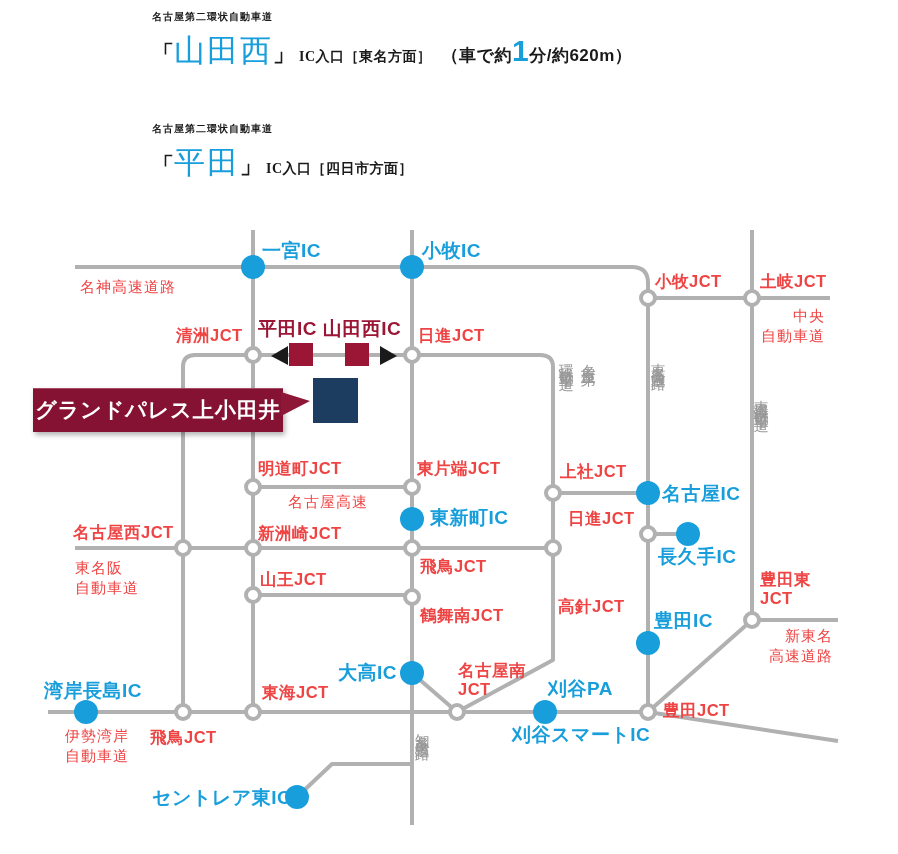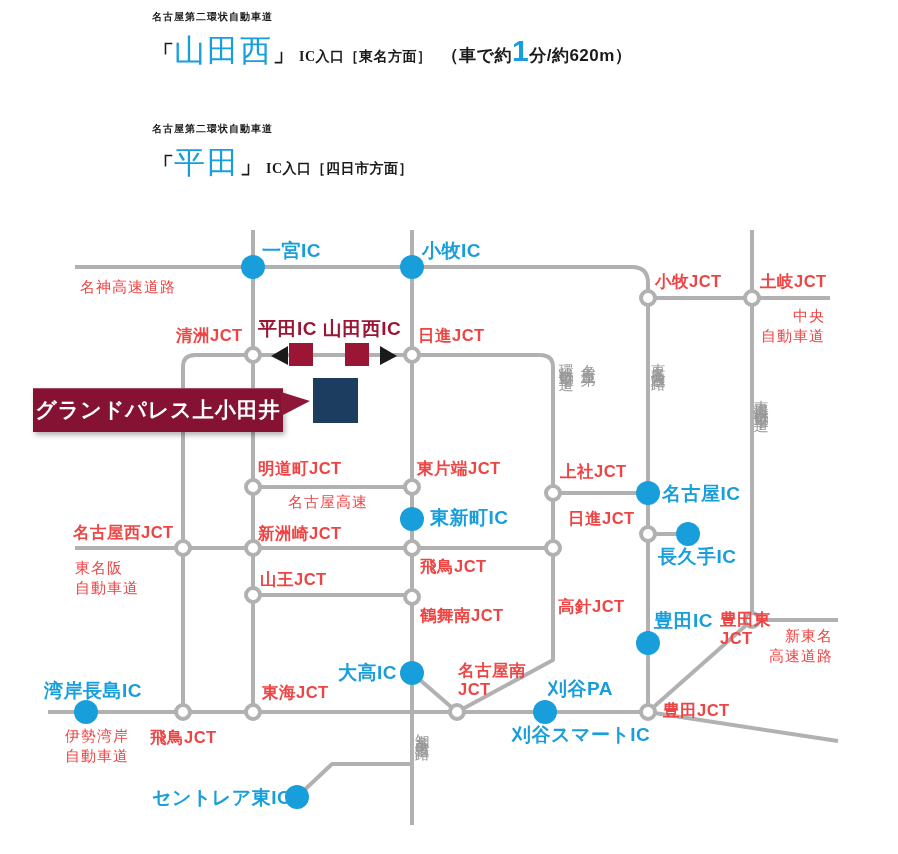--- a/index.html
+++ b/index.html
@@ -126,21 +126,21 @@
     <div class="lbl jct" style="left: 420px; top: 557px;">飛鳥JCT</div>
     <div class="lbl jct" style="left: 73px; top: 523px;">名古屋西JCT</div>
     <div class="lbl jct" style="left: 260px; top: 570px;">山王JCT</div>
     <div class="lbl jct" style="left: 420px; top: 606px;">鶴舞南JCT</div>
     <div class="lbl jct" style="left: 558px; top: 561px; margin-top: 36px;">高針JCT</div>
     <div class="lbl jct" style="left: 150px; top: 728px;">飛鳥JCT</div>
     <div class="lbl jct" style="left: 262px; top: 683px;">東海JCT</div>
     <div class="lbl jct" style="left: 458px; top: 661px;">名古屋南
 JCT</div>
     <div class="lbl jct" style="left: 663px; top: 701px;">豊田JCT</div>
-    <div class="lbl jct" style="left: 720px; top: 570px; margin-top: 40px;">豊田東
+    <div class="lbl jct" style="left: 760px; top: 570px;">豊田東
 JCT</div>
     <div class="lbl ic" style="left: 262px; top: 240px;">一宮IC</div>
     <div class="lbl ic" style="left: 422px; top: 240px;">小牧IC</div>
     <div class="lbl ic" style="left: 430px; top: 507px;">東新町IC</div>
     <div class="lbl ic" style="left: 662px; top: 483px;">名古屋IC</div>
     <div class="lbl ic" style="left: 658px; top: 546px;">長久手IC</div>
     <div class="lbl ic" style="left: 654px; top: 610px;">豊田IC</div>
     <div class="lbl ic" style="left: 548px; top: 678px;">刈谷PA</div>
     <div class="lbl ic" style="left: 512px; top: 724px;">刈谷スマートIC</div>
     <div class="lbl ic" style="left: 44px; top: 680px;">湾岸長島IC</div>

